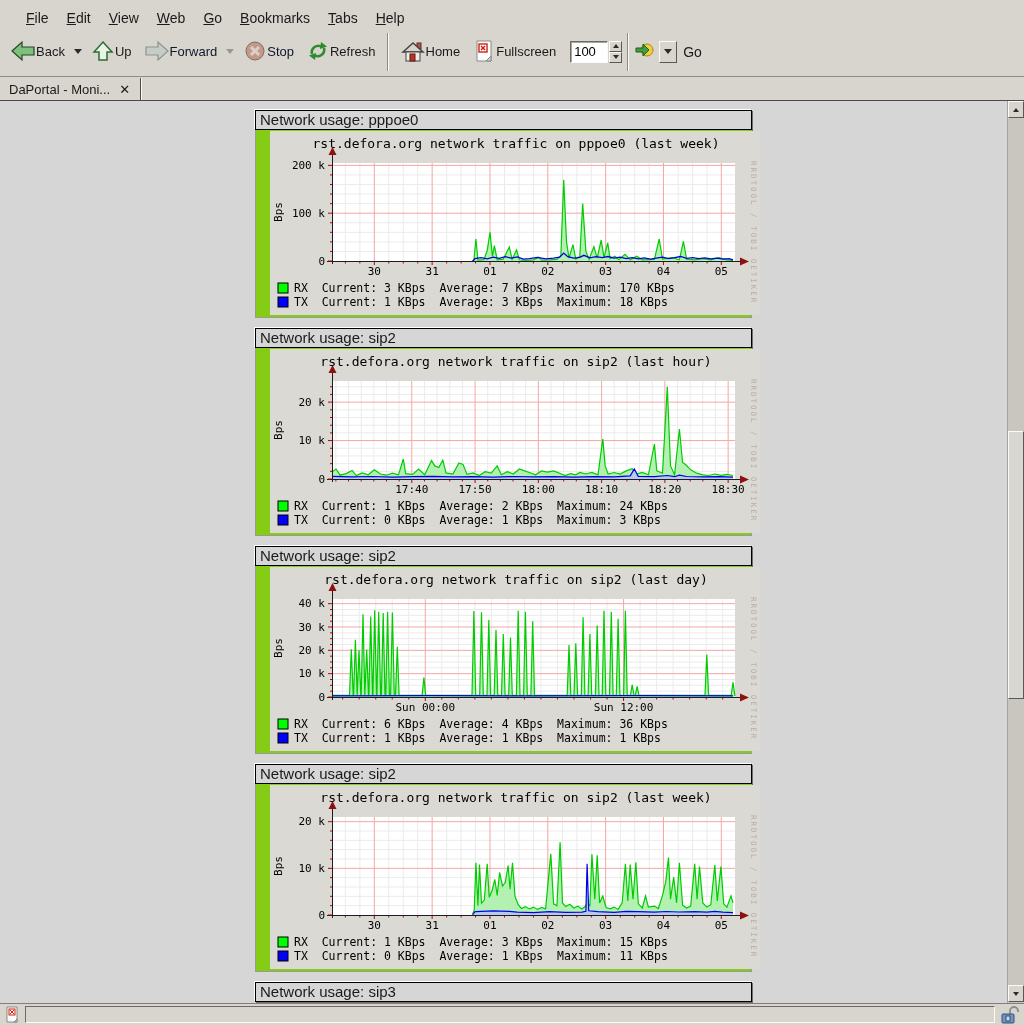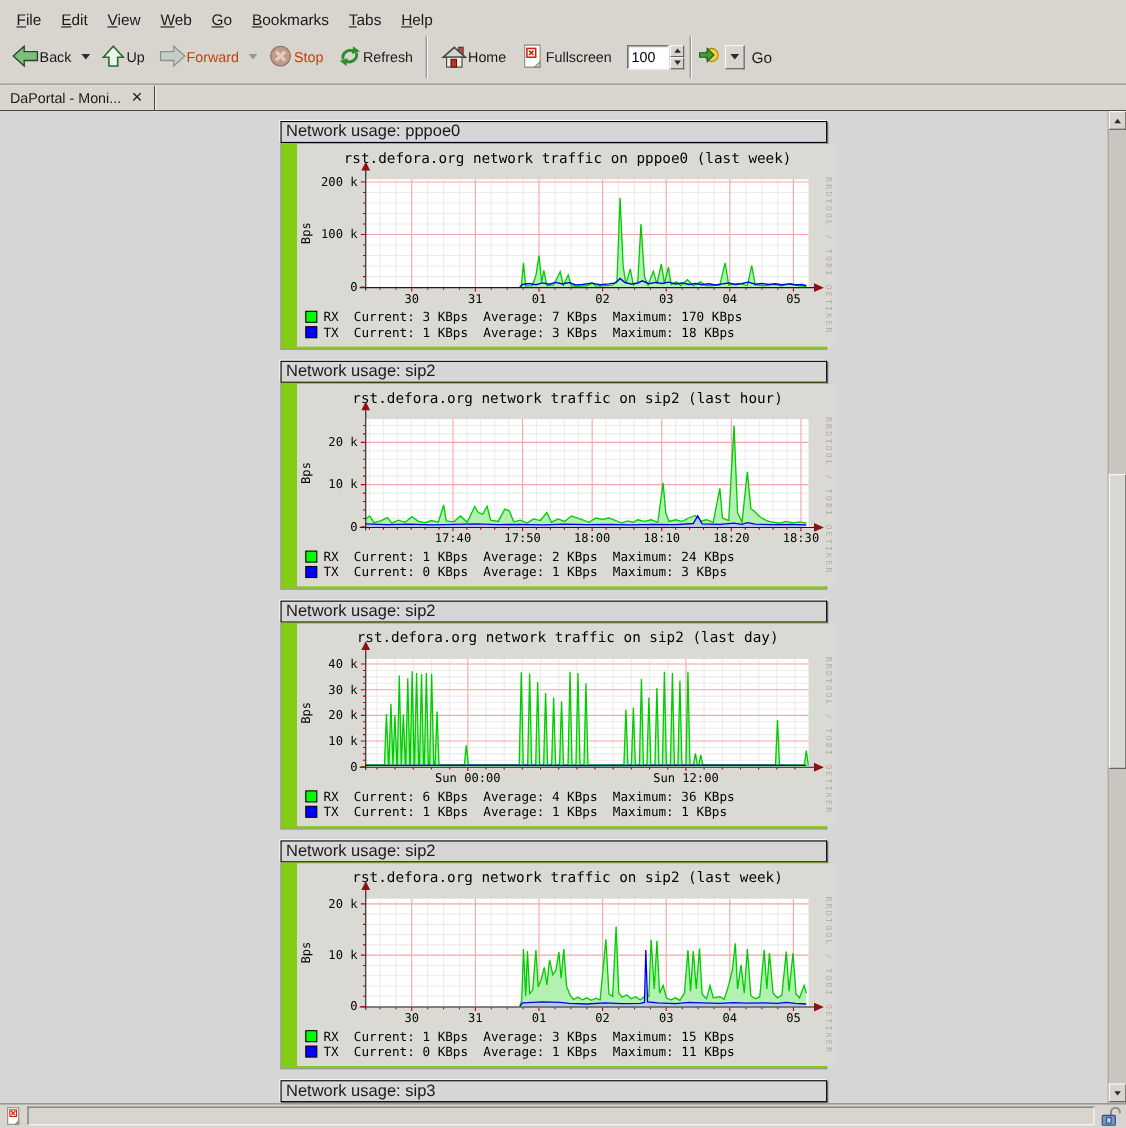--- a/index.html
+++ b/index.html
@@ -1,28 +1,28 @@
 <!DOCTYPE html>
 <html><head>
 <meta charset="utf-8">
 <style>
   html,body{margin:0;padding:0}
   body{width:1024px;height:1025px;overflow:hidden;background:#d7d5ce;
        font-family:"Liberation Sans",sans-serif;position:relative;font-size:13px;color:#1a1a1a}
   
   .menubar{position:absolute;top:0;left:0;width:1024px;height:36px;box-sizing:border-box;
-           border-bottom:1px solid #96938d;display:flex;align-items:center;padding-left:6px;background:#d7d5ce}
+           border-bottom:1px solid #96938d;display:flex;align-items:center;padding-left:17px;background:#d7d5ce}
   .menu-item{padding:3px 9px;font-size:14px;cursor:default}
   
   .toolbar{position:absolute;top:27px;left:0;width:1024px;height:50px;box-sizing:border-box;
            border-bottom:1px solid #8e8b84;display:flex;align-items:center;padding:1px 4px;background:#d7d5ce}
   .tbtn{display:flex;align-items:center;justify-content:flex-end;
         padding:1px 6px 2px;font-size:13px;min-width:30px;height:44px;box-sizing:border-box}
   .tbtn svg{display:block;margin-bottom:1px}
-  .tbtn.disabled{color:#c2410c}
+  .tbtn.disabled{color:#0f172a}
   .tdrop{width:14px;height:40px;display:flex;align-items:center;justify-content:center}
   .tri-dn{width:0;height:0;border-left:4px solid transparent;border-right:4px solid transparent;border-top:5px solid #2a2a28}
   .tri-dn.dis{border-top-color:#9b9890}
   .tri-up{width:0;height:0;border-left:3px solid transparent;border-right:3px solid transparent;border-bottom:4px solid #2a2a28}
   .tri-dn2{width:0;height:0;border-left:3px solid transparent;border-right:3px solid transparent;border-top:4px solid #2a2a28}
   .tsep{width:0;height:38px;border-left:1px solid #8e8b84;border-right:1px solid #fbfaf8;margin:0 5px}
   .entry{background:#fff;border:1px solid;border-color:#6e6b66 #fbfaf7 #fbfaf7 #6e6b66;
          box-shadow:inset 1px 1px 0 #a9a6a0;font-size:13px;padding:2px 3px;height:16px}
   .spinbox{display:flex;}
   .spinbox input{width:30px}

